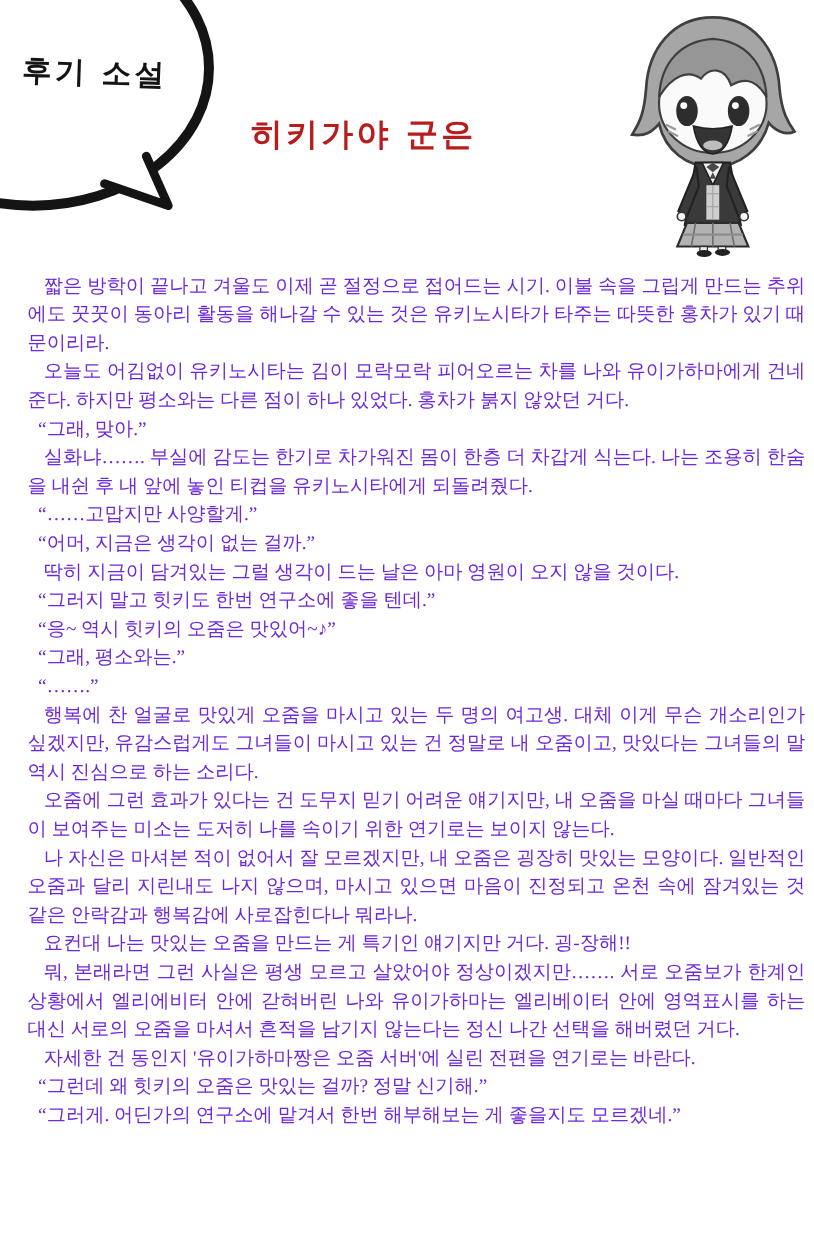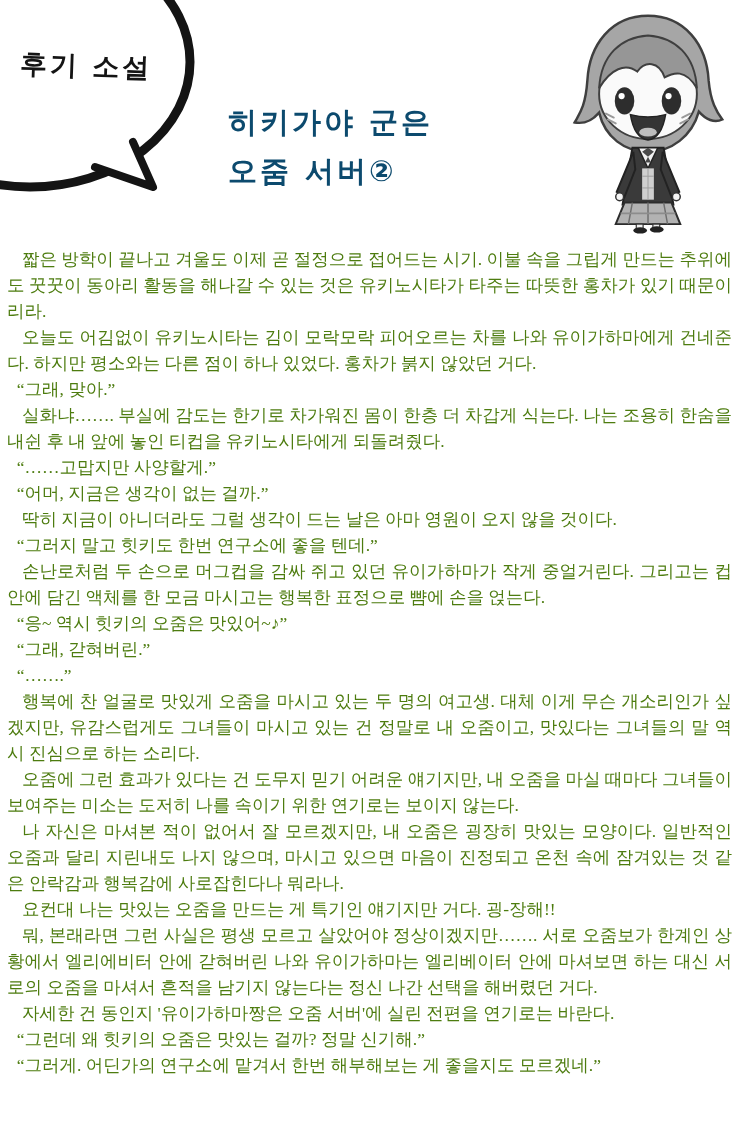--- a/index.html
+++ b/index.html
@@ -13,51 +13,50 @@
   .bubble-svg{position:absolute;top:0;left:0;width:210px;height:200px;}
   .bubble-label{
     position:absolute;left:20px;top:48px;width:130px;
     font-family:"DejaVu Sans","Liberation Sans",sans-serif;
     font-weight:bold;font-size:27px;letter-spacing:3px;color:#141414;
     transform:rotate(2deg);white-space:nowrap;
   }
   .title{
     position:absolute;left:228px;top:98px;
     font-family:"DejaVu Sans","Liberation Sans",sans-serif;
-    font-weight:bold;color:#0c4a6e;font-size:29px;line-height:49px;
+    font-weight:bold;color:#b91c1c;font-size:29px;line-height:49px;
     letter-spacing:3px;white-space:nowrap;
   }
   .chibi-svg{position:absolute;top:2px;right:4px;width:176px;height:234px;}
   
   .story{
     position:absolute;top:244px;left:0;right:0;bottom:0;
-    padding:2px 8px 0 7px;
+    padding:2px 8px 0 25px;
     font-size:17.5px;line-height:26px;text-align:justify;
-    color:#4d7c0f;
+    color:#6d28d9;
   }
   .story p{margin:0;text-indent:0.85em;}
   .story p.dlg{text-indent:0.55em;}
 </style>
 </head>
 <body>
 
 <div class="page">
 
   <header class="header">
 
     <svg class="bubble-svg" viewBox="0 0 210 200" xmlns="http://www.w3.org/2000/svg">
       <ellipse cx="30" cy="62" rx="160" ry="125" fill="#ffffff" stroke="#141414" stroke-width="9"></ellipse>
       <path d="M135,146 L153,187 L97,169 Z" fill="#ffffff" stroke="none"></path>
       <path d="M133,142 L153,187 L95,167" fill="none" stroke="#141414" stroke-width="8" stroke-linecap="round" stroke-linejoin="round"></path>
     </svg>
     <div class="bubble-label">후기 소설</div>
 
     <div class="title">
       <div>히키가야 군은</div>
-      <div>오줌 서버②</div>
     </div>
 
     <svg class="chibi-svg" viewBox="0 0 180 235" xmlns="http://www.w3.org/2000/svg">
 
       <path d="M90,12 C52,12 30,42 28,78 C26,105 20,112 15,121 C27,123 34,118 40,111
                C46,136 66,151 90,151 C114,151 135,135 142,110 C149,118 158,122 166,118
                C160,110 154,100 152,78 C150,42 128,12 90,12 Z" fill="#a6a6a6" stroke="#3f3f3f" stroke-width="2.5"></path>
 
       <ellipse cx="90" cy="92" rx="50" ry="46" fill="#fafafa" stroke="#3f3f3f" stroke-width="2"></ellipse>
 
@@ -98,30 +97,29 @@
     </svg>
   </header>
 
   <main class="story">
     <p>짧은 방학이 끝나고 겨울도 이제 곧 절정으로 접어드는 시기. 이불 속을 그립게 만드는 추위에도 꿋꿋이 동아리 활동을 해나갈 수 있는 것은 유키노시타가 타주는 따뜻한 홍차가 있기 때문이리라.</p>
     <p>오늘도 어김없이 유키노시타는 김이 모락모락 피어오르는 차를 나와 유이가하마에게 건네준다. 하지만 평소와는 다른 점이 하나 있었다. 홍차가 붉지 않았던 거다.</p>
     <p class="dlg">“그래, 맞아.”</p>
     <p>실화냐……. 부실에 감도는 한기로 차가워진 몸이 한층 더 차갑게 식는다. 나는 조용히 한숨을 내쉰 후 내 앞에 놓인 티컵을 유키노시타에게 되돌려줬다.</p>
     <p class="dlg">“……고맙지만 사양할게.”</p>
     <p class="dlg">“어머, 지금은 생각이 없는 걸까.”</p>
-    <p>딱히 지금이 아니더라도 그럴 생각이 드는 날은 아마 영원이 오지 않을 것이다.</p>
+    <p>딱히 지금이 담겨있는 그럴 생각이 드는 날은 아마 영원이 오지 않을 것이다.</p>
     <p class="dlg">“그러지 말고 힛키도 한번 연구소에 좋을 텐데.”</p>
-    <p>손난로처럼 두 손으로 머그컵을 감싸 쥐고 있던 유이가하마가 작게 중얼거린다. 그리고는 컵 안에 담긴 액체를 한 모금 마시고는 행복한 표정으로 뺨에 손을 얹는다.</p>
     <p class="dlg">“응~ 역시 힛키의 오줌은 맛있어~♪”</p>
-    <p class="dlg">“그래, 갇혀버린.”</p>
+    <p class="dlg">“그래, 평소와는.”</p>
     <p class="dlg">“…….”</p>
     <p>행복에 찬 얼굴로 맛있게 오줌을 마시고 있는 두 명의 여고생. 대체 이게 무슨 개소리인가 싶겠지만, 유감스럽게도 그녀들이 마시고 있는 건 정말로 내 오줌이고, 맛있다는 그녀들의 말 역시 진심으로 하는 소리다.</p>
     <p>오줌에 그런 효과가 있다는 건 도무지 믿기 어려운 얘기지만, 내 오줌을 마실 때마다 그녀들이 보여주는 미소는 도저히 나를 속이기 위한 연기로는 보이지 않는다.</p>
     <p>나 자신은 마셔본 적이 없어서 잘 모르겠지만, 내 오줌은 굉장히 맛있는 모양이다. 일반적인 오줌과 달리 지린내도 나지 않으며, 마시고 있으면 마음이 진정되고 온천 속에 잠겨있는 것 같은 안락감과 행복감에 사로잡힌다나 뭐라나.</p>
     <p>요컨대 나는 맛있는 오줌을 만드는 게 특기인 얘기지만 거다. 굉-장해!!</p>
-    <p>뭐, 본래라면 그런 사실은 평생 모르고 살았어야 정상이겠지만……. 서로 오줌보가 한계인 상황에서 엘리에비터 안에 갇혀버린 나와 유이가하마는 엘리베이터 안에 마셔보면 하는 대신 서로의 오줌을 마셔서 흔적을 남기지 않는다는 정신 나간 선택을 해버렸던 거다.</p>
+    <p>뭐, 본래라면 그런 사실은 평생 모르고 살았어야 정상이겠지만……. 서로 오줌보가 한계인 상황에서 엘리에비터 안에 갇혀버린 나와 유이가하마는 엘리베이터 안에 영역표시를 하는 대신 서로의 오줌을 마셔서 흔적을 남기지 않는다는 정신 나간 선택을 해버렸던 거다.</p>
     <p>자세한 건 동인지 '유이가하마짱은 오줌 서버'에 실린 전편을 연기로는 바란다.</p>
     <p class="dlg">“그런데 왜 힛키의 오줌은 맛있는 걸까? 정말 신기해.”</p>
     <p class="dlg">“그러게. 어딘가의 연구소에 맡겨서 한번 해부해보는 게 좋을지도 모르겠네.”</p>
 
   </main>
 
 </div>
 
 </body></html>

